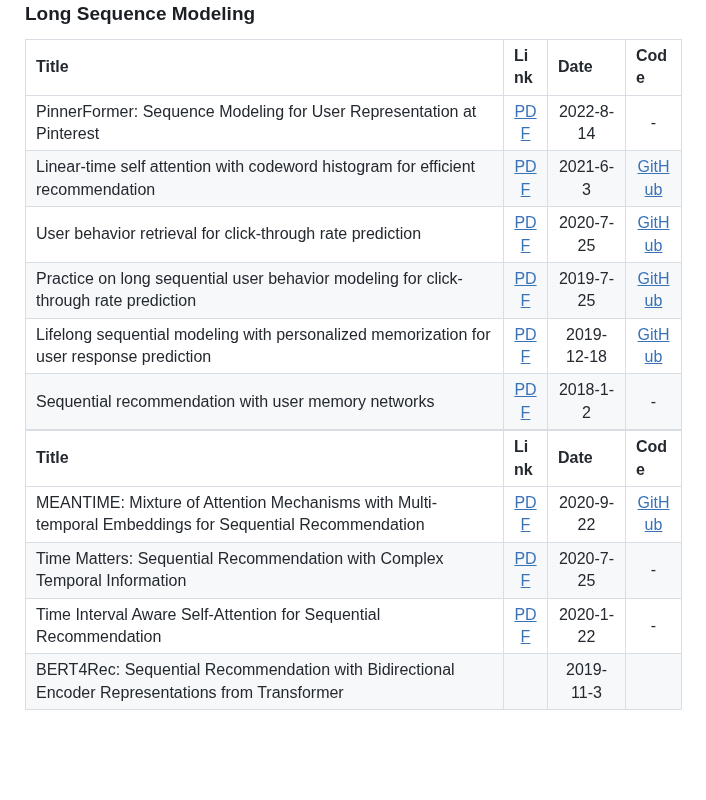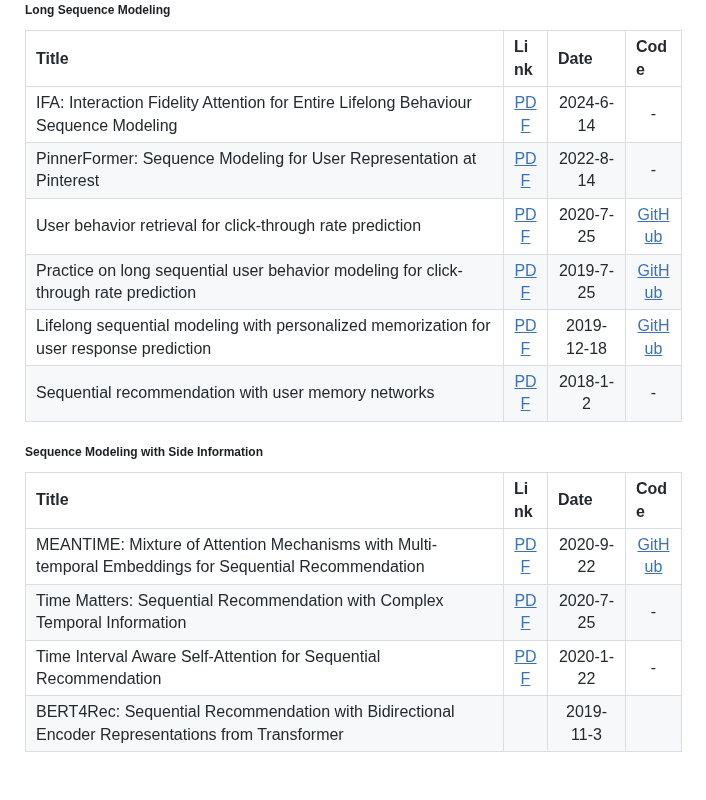--- a/index.html
+++ b/index.html
@@ -18,21 +18,21 @@
   body {
     width: 706px;
     min-height: 800px;
     font-family: "Liberation Sans", sans-serif;
     color: var(--text);
   }
   .content {
     padding: 3px 25px 12px 25px;
   }
   h2.section-heading {
-    font-size: 12px;
+    font-size: 19px;
     line-height: 1.2;
     font-weight: 700;
     color: var(--heading);
     margin: 0 0 13px 0;
   }
   section.paper-section + section.paper-section h2.section-heading {
     margin-top: 23px;
   }
   table.papers-table {
     border-collapse: collapse;
@@ -94,30 +94,30 @@
         <thead>
           <tr>
             <th class="c-title">Title</th>
             <th class="c-link">Link</th>
             <th class="c-date">Date</th>
             <th class="c-code">Code</th>
           </tr>
         </thead>
         <tbody>
           <tr>
-            <td class="c-title">IFA: Interaction Fidelity Attention for Entire Lifelong Behaviour Sequence Modeling</td>
-            <td class="c-link"><a class="cell-link" href="#">PDF</a></td>
-            <td class="c-date">2024-6-14</td>
-            <td class="c-code"><span class="no-link-dash">-</span></td>
-          </tr>
-          <tr>
             <td class="c-title">PinnerFormer: Sequence Modeling for User Representation at Pinterest</td>
             <td class="c-link"><a class="cell-link" href="#">PDF</a></td>
             <td class="c-date">2022-8-14</td>
             <td class="c-code"><span class="no-link-dash">-</span></td>
+          </tr>
+          <tr>
+            <td class="c-title">Linear-time self attention with codeword histogram for efficient recommendation</td>
+            <td class="c-link"><a class="cell-link" href="#">PDF</a></td>
+            <td class="c-date">2021-6-3</td>
+            <td class="c-code"><a class="cell-link" href="#">GitHub</a></td>
           </tr>
           <tr>
             <td class="c-title">User behavior retrieval for click-through rate prediction</td>
             <td class="c-link"><a class="cell-link" href="#">PDF</a></td>
             <td class="c-date">2020-7-25</td>
             <td class="c-code"><a class="cell-link" href="#">GitHub</a></td>
           </tr>
           <tr>
             <td class="c-title">Practice on long sequential user behavior modeling for click-through rate prediction</td>
             <td class="c-link"><a class="cell-link" href="#">PDF</a></td>
@@ -134,21 +134,20 @@
             <td class="c-title">Sequential recommendation with user memory networks</td>
             <td class="c-link"><a class="cell-link" href="#">PDF</a></td>
             <td class="c-date">2018-1-2</td>
             <td class="c-code"><span class="no-link-dash">-</span></td>
           </tr>
         </tbody>
       </table>
   </section>
 
   <section class="paper-section">
-    <h2 class="section-heading">Sequence Modeling with Side Information</h2>
     <table class="papers-table">
         <colgroup>
           <col class="col-title">
           <col class="col-link">
           <col class="col-date">
           <col class="col-code">
         </colgroup>
         <thead>
           <tr>
             <th class="c-title">Title</th>

